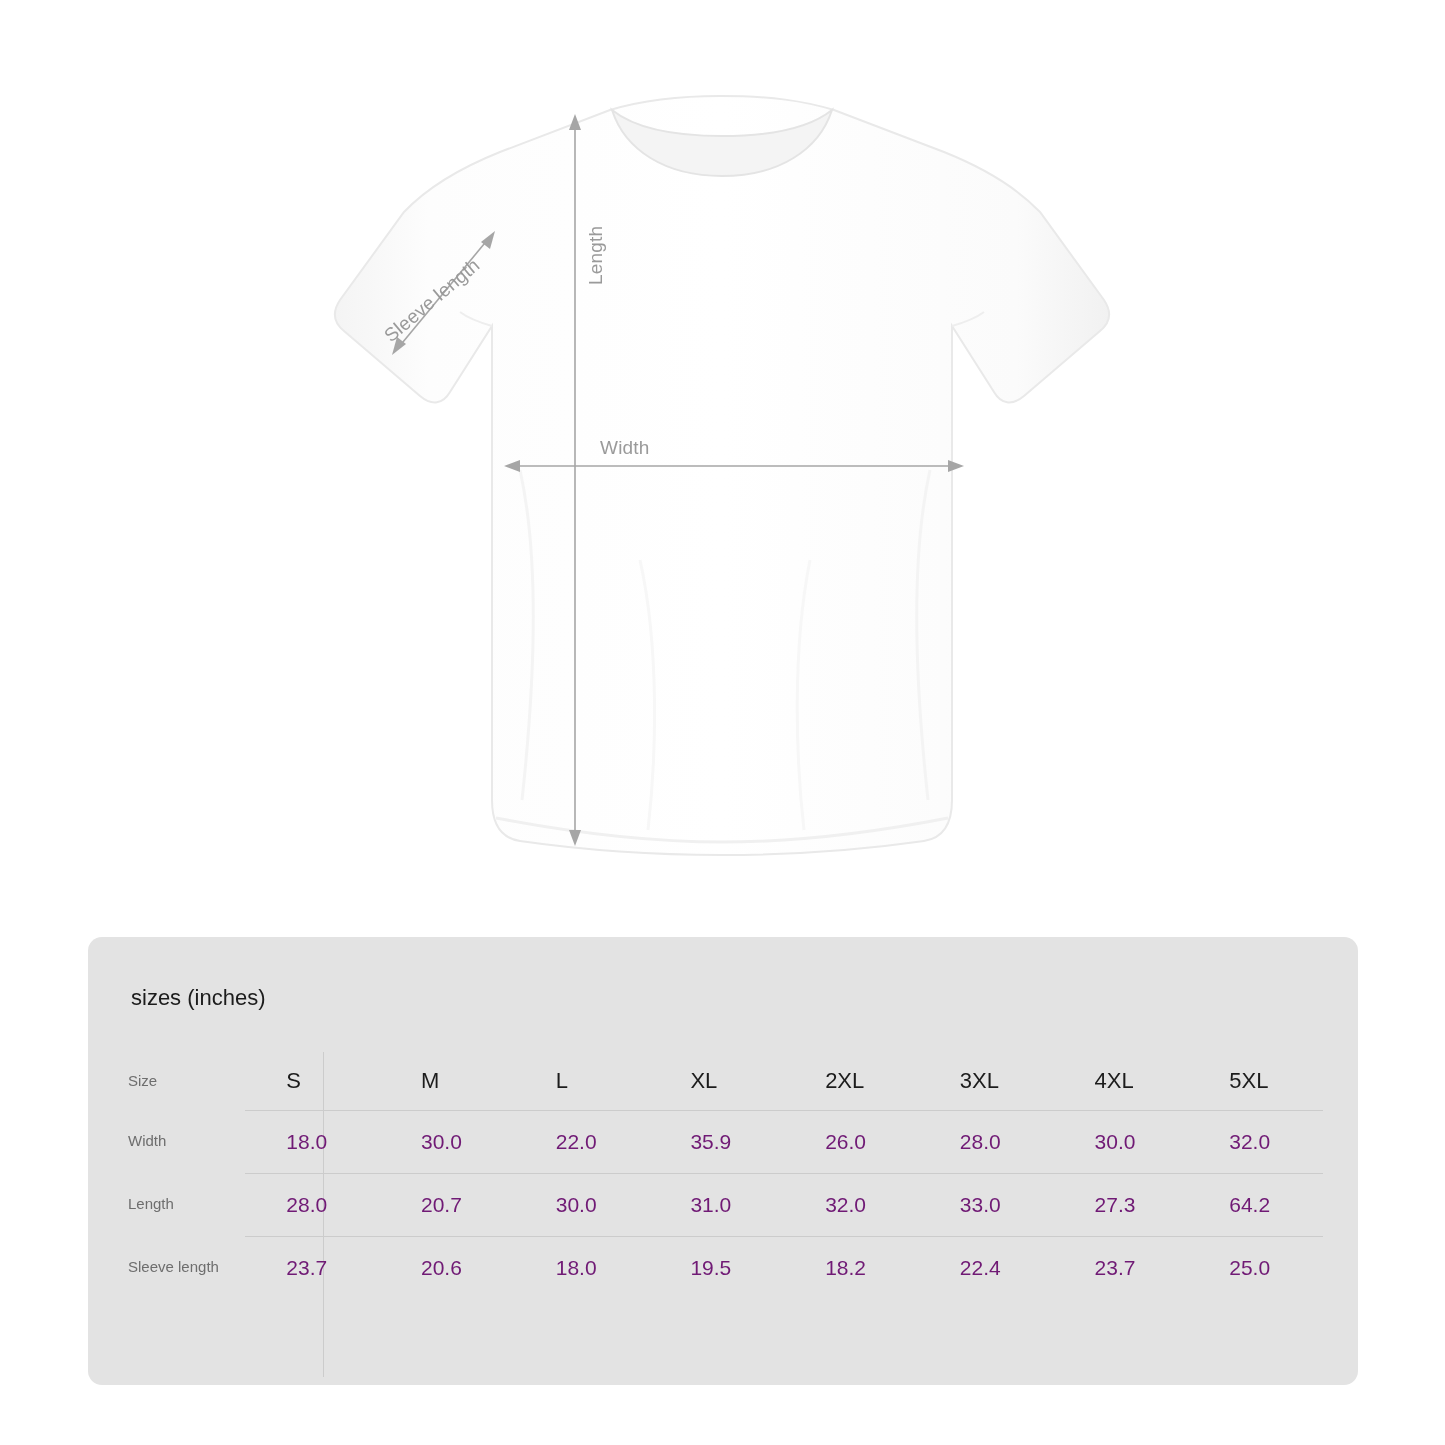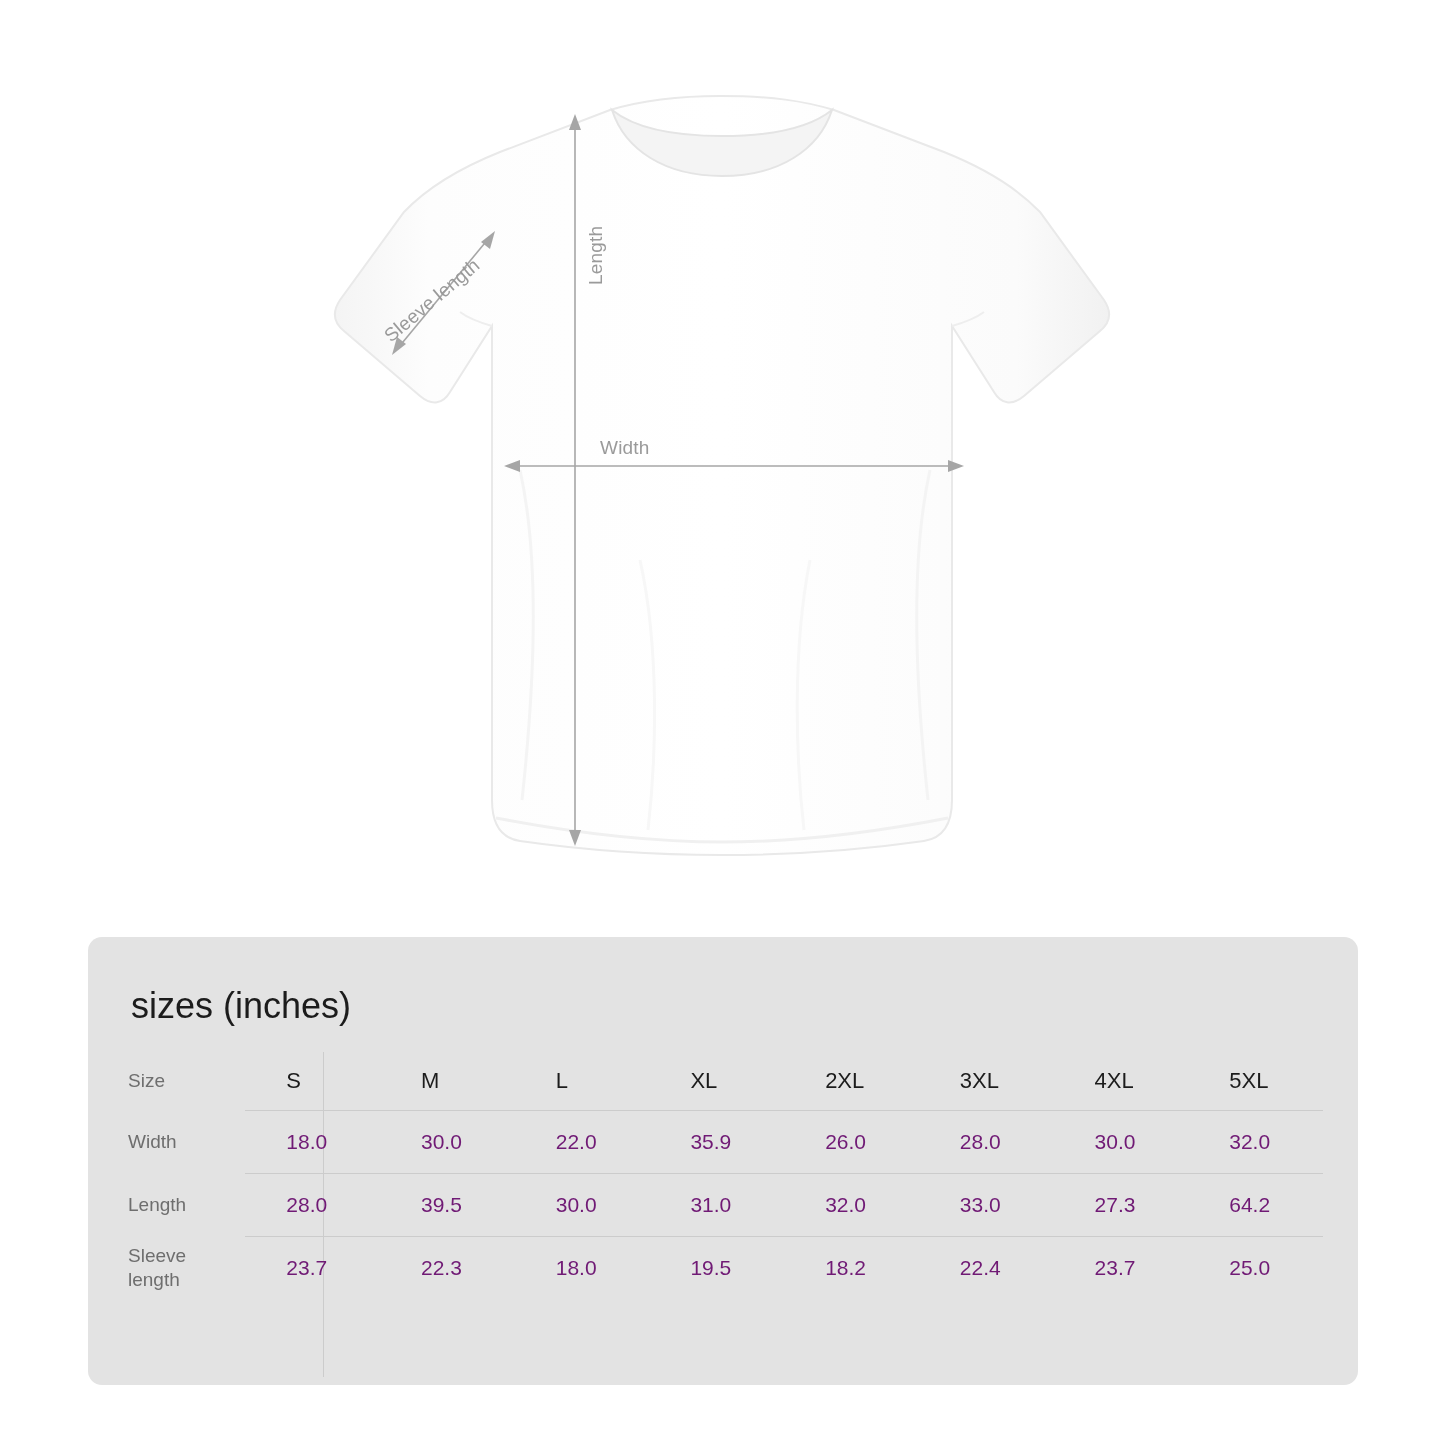--- a/index.html
+++ b/index.html
@@ -65,21 +65,21 @@
     top: 937px;
     width: 1270px;
     height: 448px;
     background: #e3e3e3;
     border-radius: 14px;
   }
   #size-title {
     position: absolute;
     left: 43px;
     top: 48px;
-    font-size: 36px;
+    font-size: 22px;
     color: #1c1c1c;
     font-family: "Liberation Sans", sans-serif;
   }
   #size-table {
     position: absolute;
     left: 40px;
     top: 115px;
     width: 1195px;
     border-collapse: collapse;
     table-layout: fixed;
@@ -88,21 +88,21 @@
     text-align: left;
     vertical-align: middle;
     padding: 0;
     font-weight: normal;
   }
   #size-table tr { height: 63px; }
   #size-table tr.row-header { height: 58px; }
   .col-rowhead {
     width: 108px;
     color: #6e6e6e;
-    font-size: 19px;
+    font-size: 15px;
     font-weight: bold;
     padding-right: 12px !important;
     line-height: 1.25;
   }
   .col-rowhead.light {
     font-weight: normal;
   }
   .cell {
     width: 124px;
     color: #701a75;
@@ -243,33 +243,33 @@
           <td class="cell">35.9</td>
           <td class="cell">26.0</td>
           <td class="cell">28.0</td>
           <td class="cell">30.0</td>
           <td class="cell">32.0</td>
         </tr>
 
         <tr>
           <td class="col-rowhead">Length</td>
           <td class="cell">28.0</td>
-          <td class="cell">39.5</td>
+          <td class="cell">20.7</td>
           <td class="cell">30.0</td>
           <td class="cell">31.0</td>
           <td class="cell">32.0</td>
           <td class="cell">33.0</td>
           <td class="cell">27.3</td>
           <td class="cell">64.2</td>
         </tr>
 
         <tr>
           <td class="col-rowhead">Sleeve length</td>
           <td class="cell">23.7</td>
-          <td class="cell">22.3</td>
+          <td class="cell">20.6</td>
           <td class="cell">18.0</td>
           <td class="cell">19.5</td>
           <td class="cell">18.2</td>
           <td class="cell">22.4</td>
           <td class="cell">23.7</td>
           <td class="cell">25.0</td>
         </tr>
       </tbody>
     </table>
   </div>

